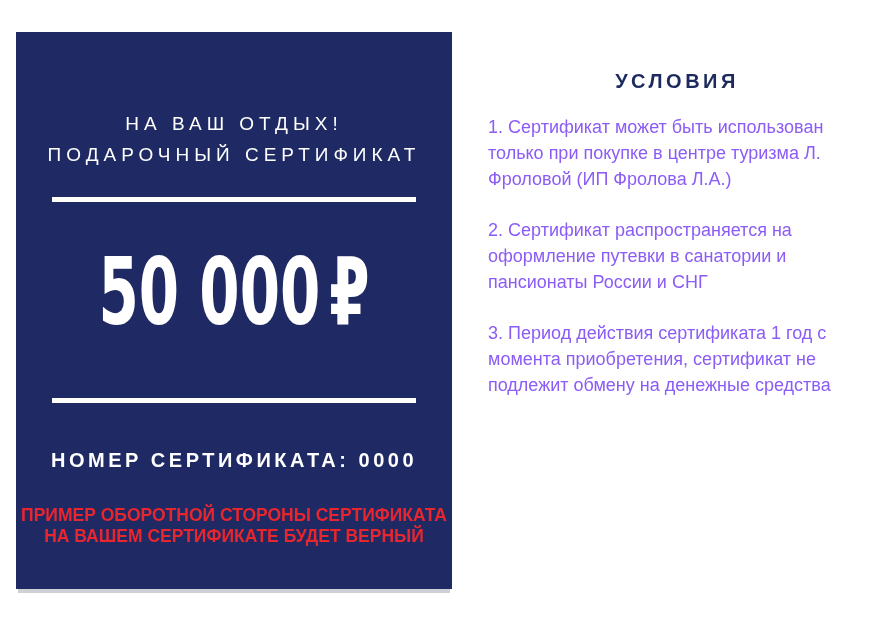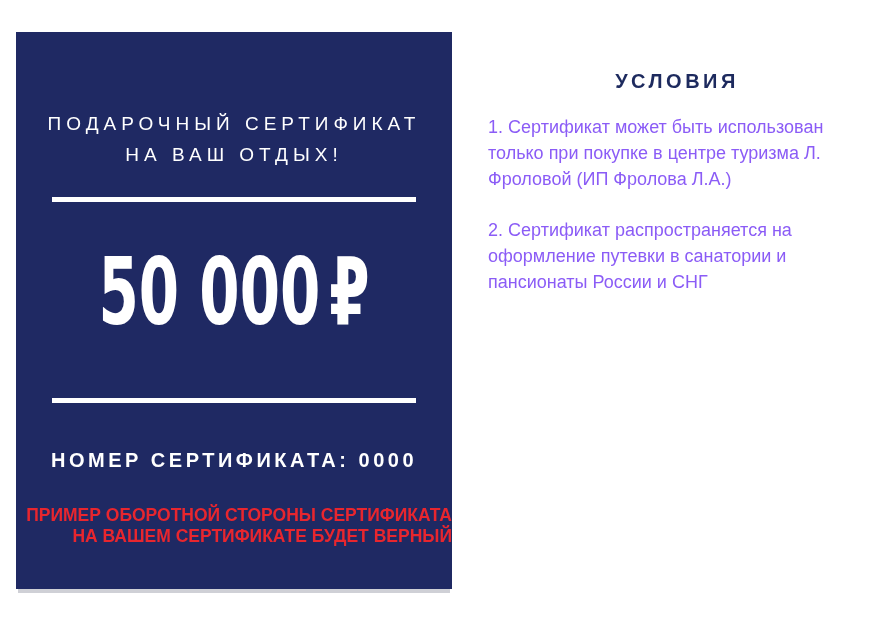--- a/index.html
+++ b/index.html
@@ -75,21 +75,21 @@
     font-size: 20px;
     font-weight: 700;
     letter-spacing: 3.5px;
     white-space: nowrap;
   }
   .disclaimer {
     position: absolute;
     top: 473px;
     left: 0;
     width: 100%;
-    text-align: right;
+    text-align: center;
     color: #e8262e;
     font-size: 17.5px;
     font-weight: bold;
     line-height: 20.5px;
   }
 
   
   .terms {
     position: absolute;
     left: 488px;
@@ -113,22 +113,22 @@
   }
 </style>
 </head>
 <body>
 
 <div class="page">
 
   <div class="card">
 
     <div class="card-title">
+      <div>НА ВАШ ОТДЫХ!</div>
       <div>ПОДАРОЧНЫЙ СЕРТИФИКАТ</div>
-      <div>НА ВАШ ОТДЫХ!</div>
     </div>
 
     <div class="divider divider-top"></div>
 
     <div class="amount-row">
       <span>50 000</span>
       <span class="currency">₽</span>
     </div>
 
     <div class="divider divider-bottom"></div>
@@ -139,15 +139,16 @@
       <div>ПРИМЕР ОБОРОТНОЙ СТОРОНЫ СЕРТИФИКАТА</div>
       <div>НА ВАШЕМ СЕРТИФИКАТЕ БУДЕТ ВЕРНЫЙ</div>
     </div>
 
   </div>
 
   <div class="terms">
     <h2 class="terms-heading">УСЛОВИЯ</h2>
     <p>1. Сертификат может быть использован только при покупке в центре туризма Л. Фроловой (ИП Фролова Л.А.)</p>
     <p>2. Сертификат распространяется на оформление путевки в санатории и пансионаты России и СНГ</p>
+    <p>3. Период действия сертификата 1 год с момента приобретения, сертификат не подлежит обмену на денежные средства</p>
   </div>
 
 </div>
 
 </body></html>

